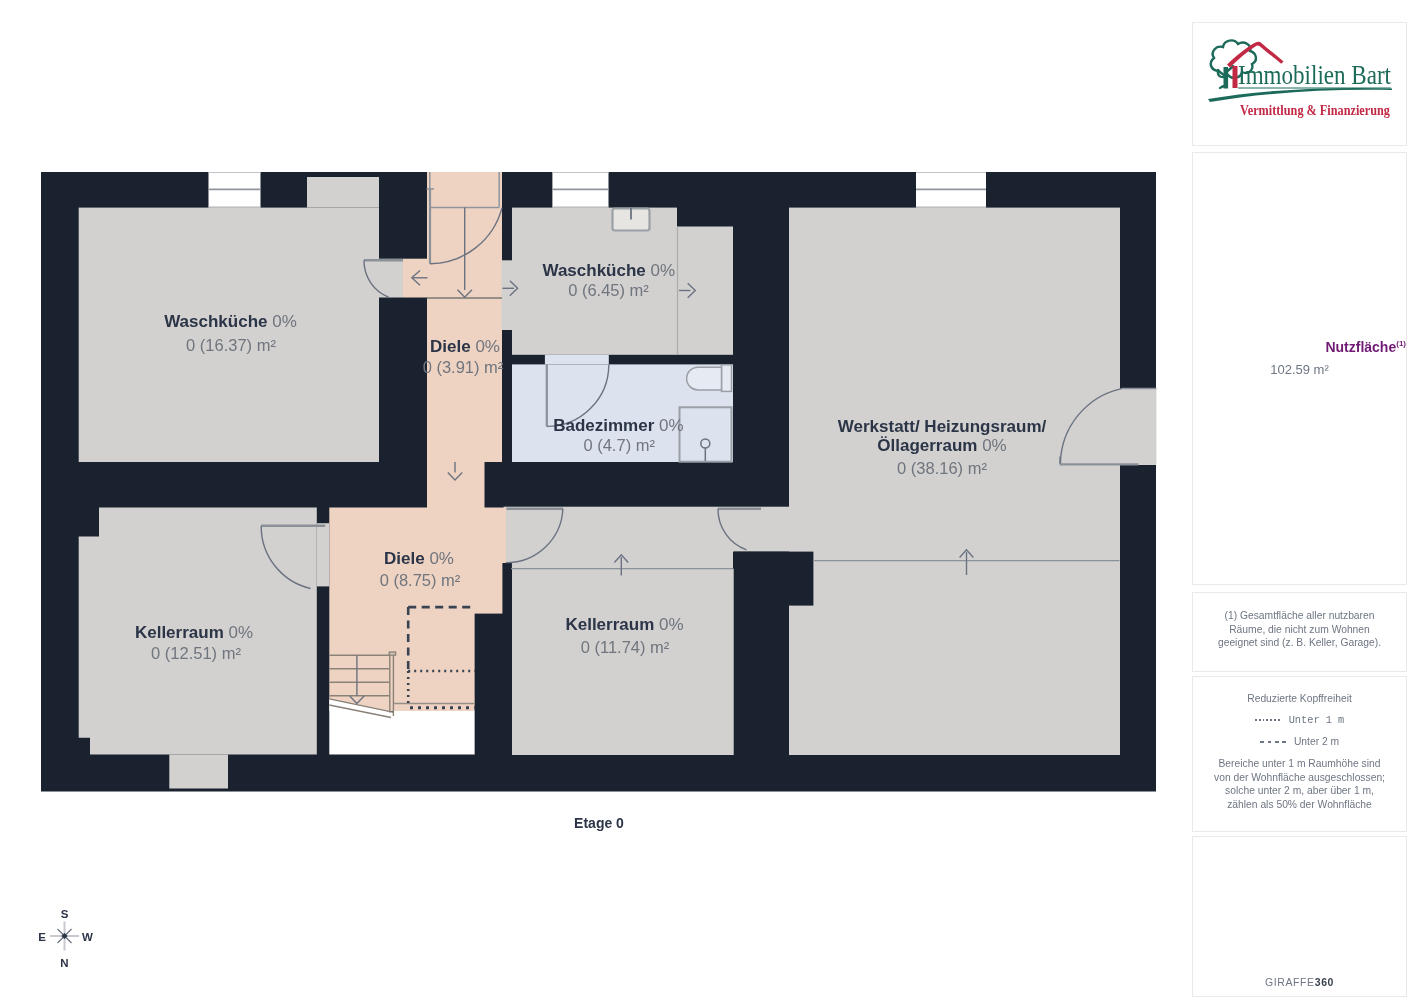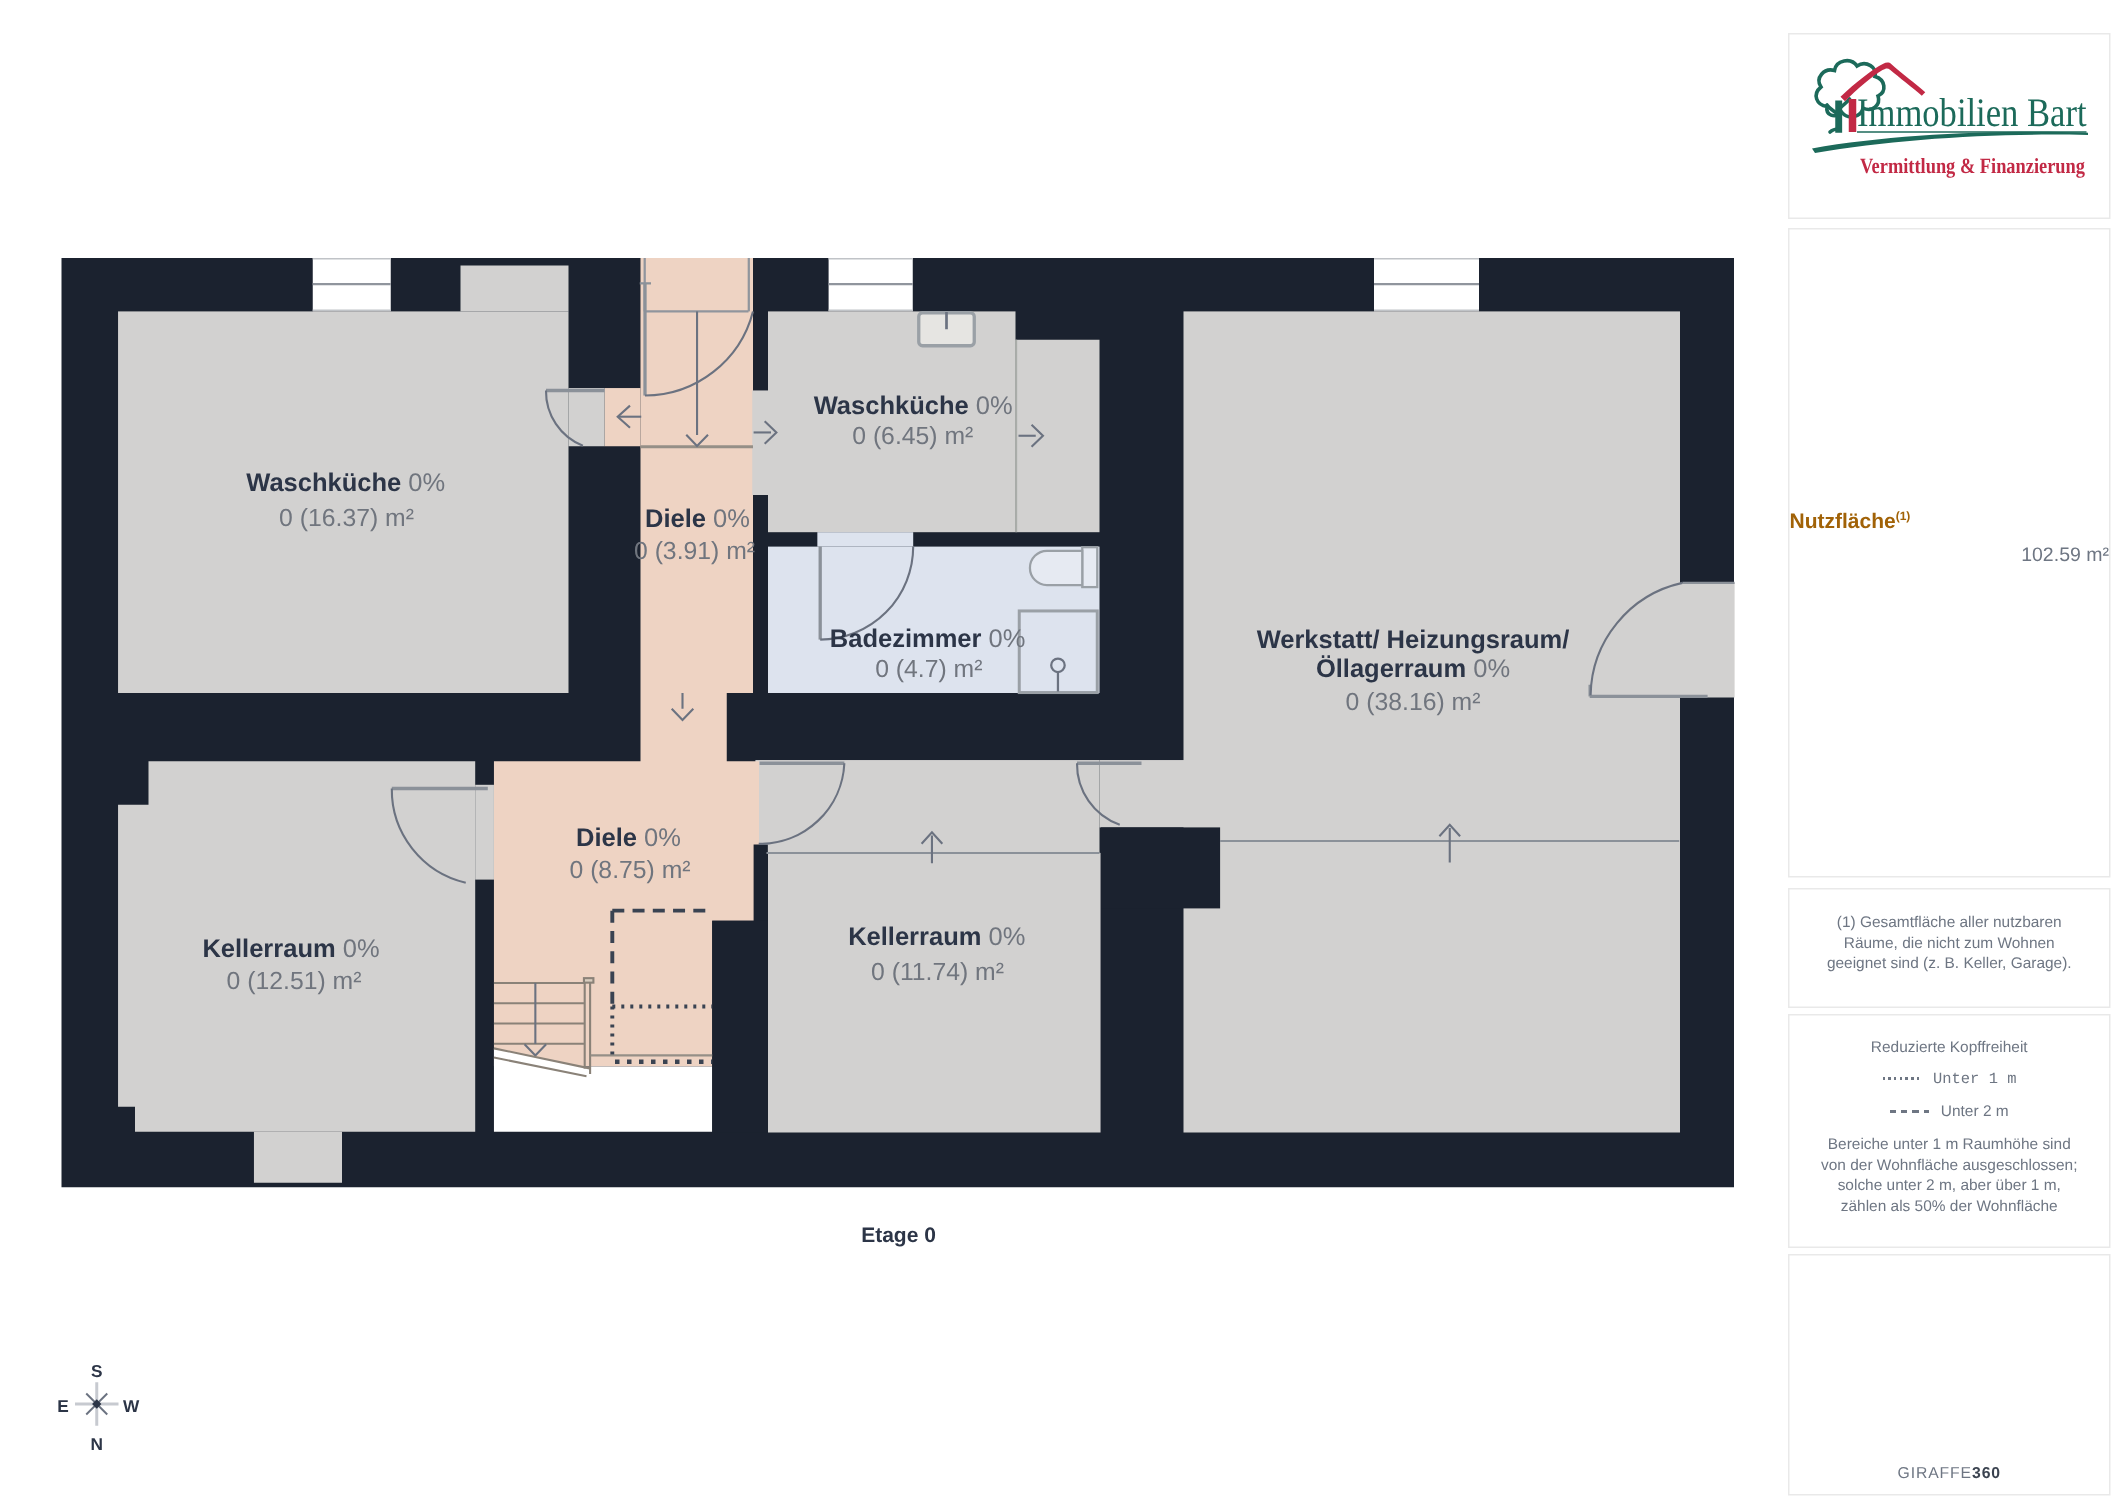--- a/index.html
+++ b/index.html
@@ -292,22 +292,22 @@
 
 <text x="46" y="62" font-family="Liberation Serif, serif" font-size="27" fill="#1c6a5a" textLength="153" lengthAdjust="spacingAndGlyphs">Immobilien Bart</text>
 
 <path d="M16,77 C70,67.5 140,64.5 200,66.5 L200,68 C140,66.5 72,70.5 18,80 Z" fill="#1c6a5a"></path>
 <line x1="46" y1="66" x2="199" y2="66" stroke="#1c6a5a" stroke-width="1"></line>
 
 <text x="48" y="93" font-family="Liberation Serif, serif" font-size="14.5" font-weight="bold" fill="#c22945" textLength="150" lengthAdjust="spacingAndGlyphs">Vermittlung &amp; Finanzierung</text>
 </svg>
 
 <div class="card" style="top:152px;height:433px;">
-  <div style="position:absolute;top:186px;left:0;width:100%;text-align:left;color:#a16207;font-size:14px;font-weight:bold;">Nutzfläche<span style="font-size:8px;vertical-align:super;">(1)</span></div>
-  <div style="position:absolute;top:209px;left:0;width:100%;text-align:right;color:#6e7683;font-size:13px;">102.59 m²</div>
+  <div style="position:absolute;top:186px;left:0;width:100%;text-align:right;color:#701a75;font-size:14px;font-weight:bold;">Nutzfläche<span style="font-size:8px;vertical-align:super;">(1)</span></div>
+  <div style="position:absolute;top:209px;left:0;width:100%;text-align:center;color:#6e7683;font-size:13px;">102.59 m²</div>
 </div>
 
 <div class="card cardtxt" style="top:592px;height:80px;">
   <div style="position:absolute;top:16px;width:100%;">(1) Gesamtfläche aller nutzbaren<br>Räume, die nicht zum Wohnen<br>geeignet sind (z. B. Keller, Garage).</div>
 </div>
 
 <div class="card cardtxt" style="top:676px;height:156px;">
   <div style="position:absolute;top:15px;width:100%;">Reduzierte Kopffreiheit</div>
 
   <div style="position:absolute;top:36.5px;width:100%;font-family:Liberation Mono, monospace;">

